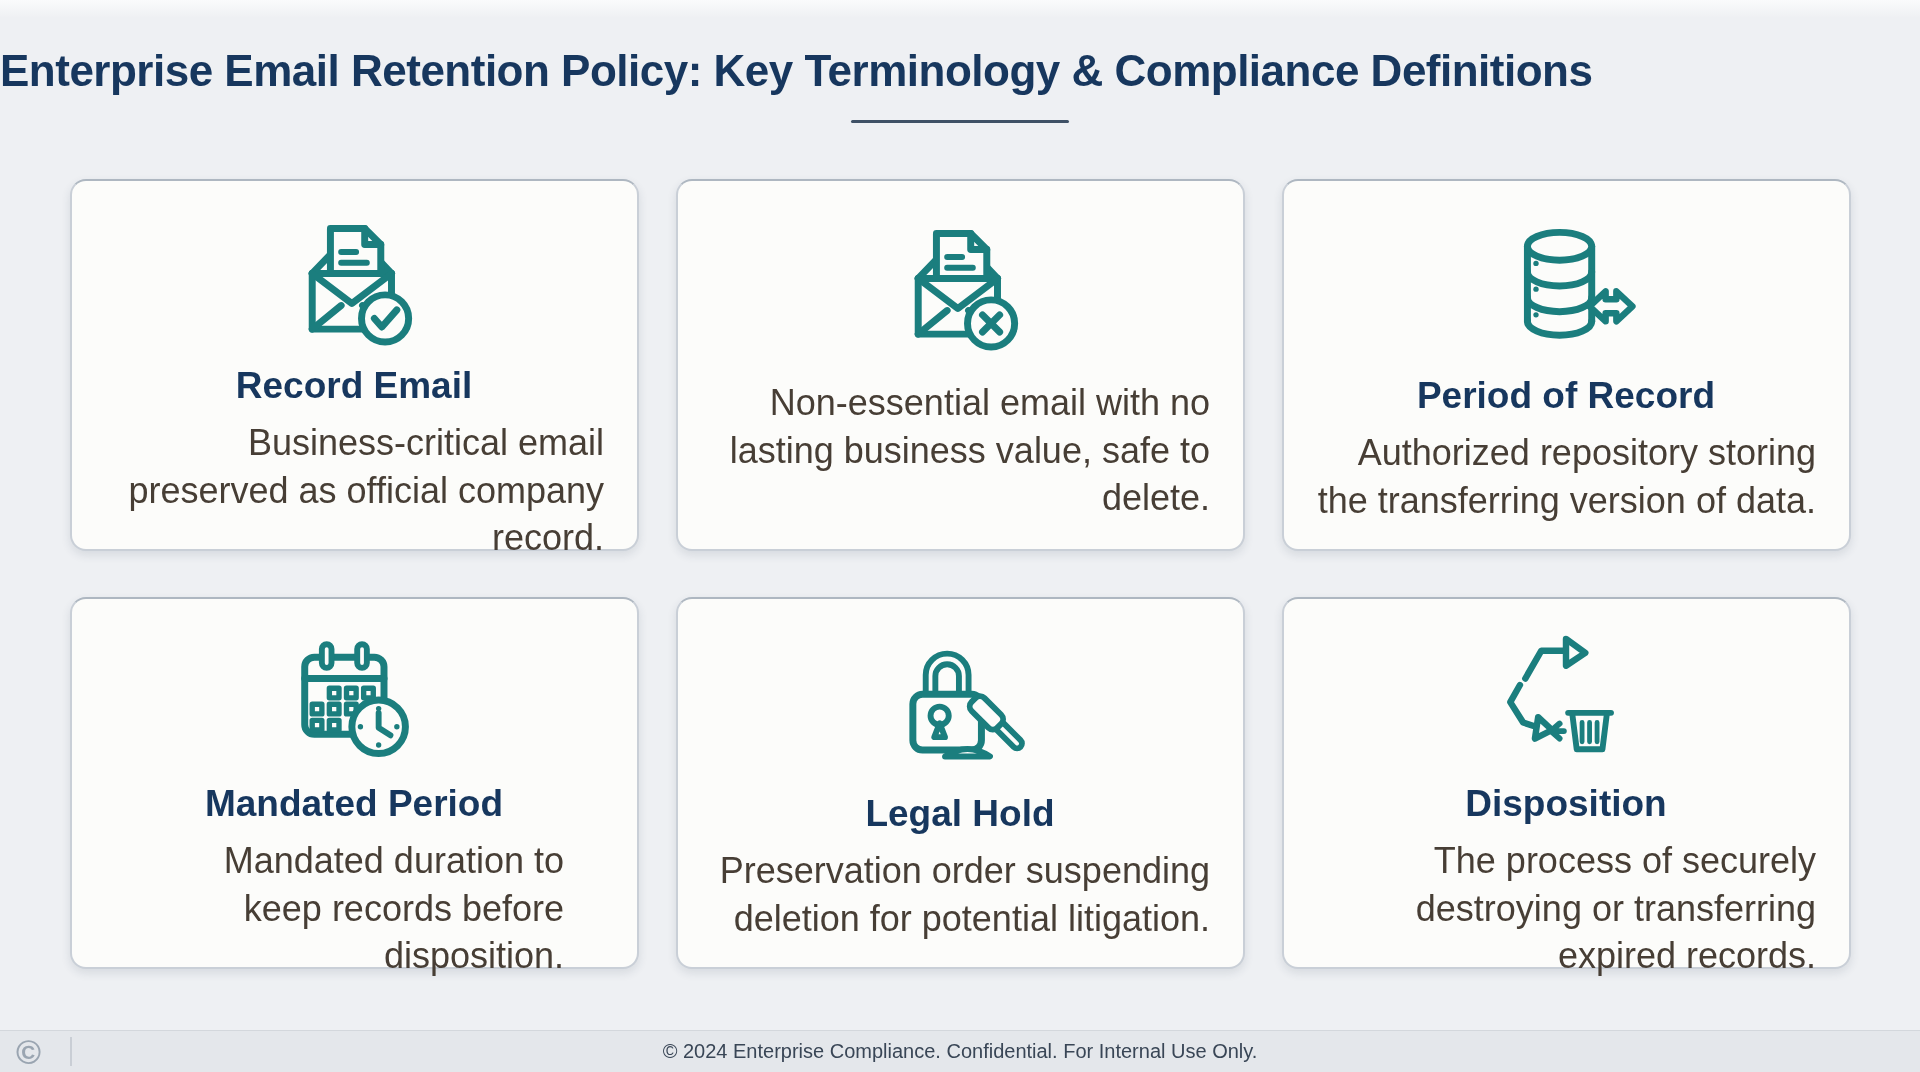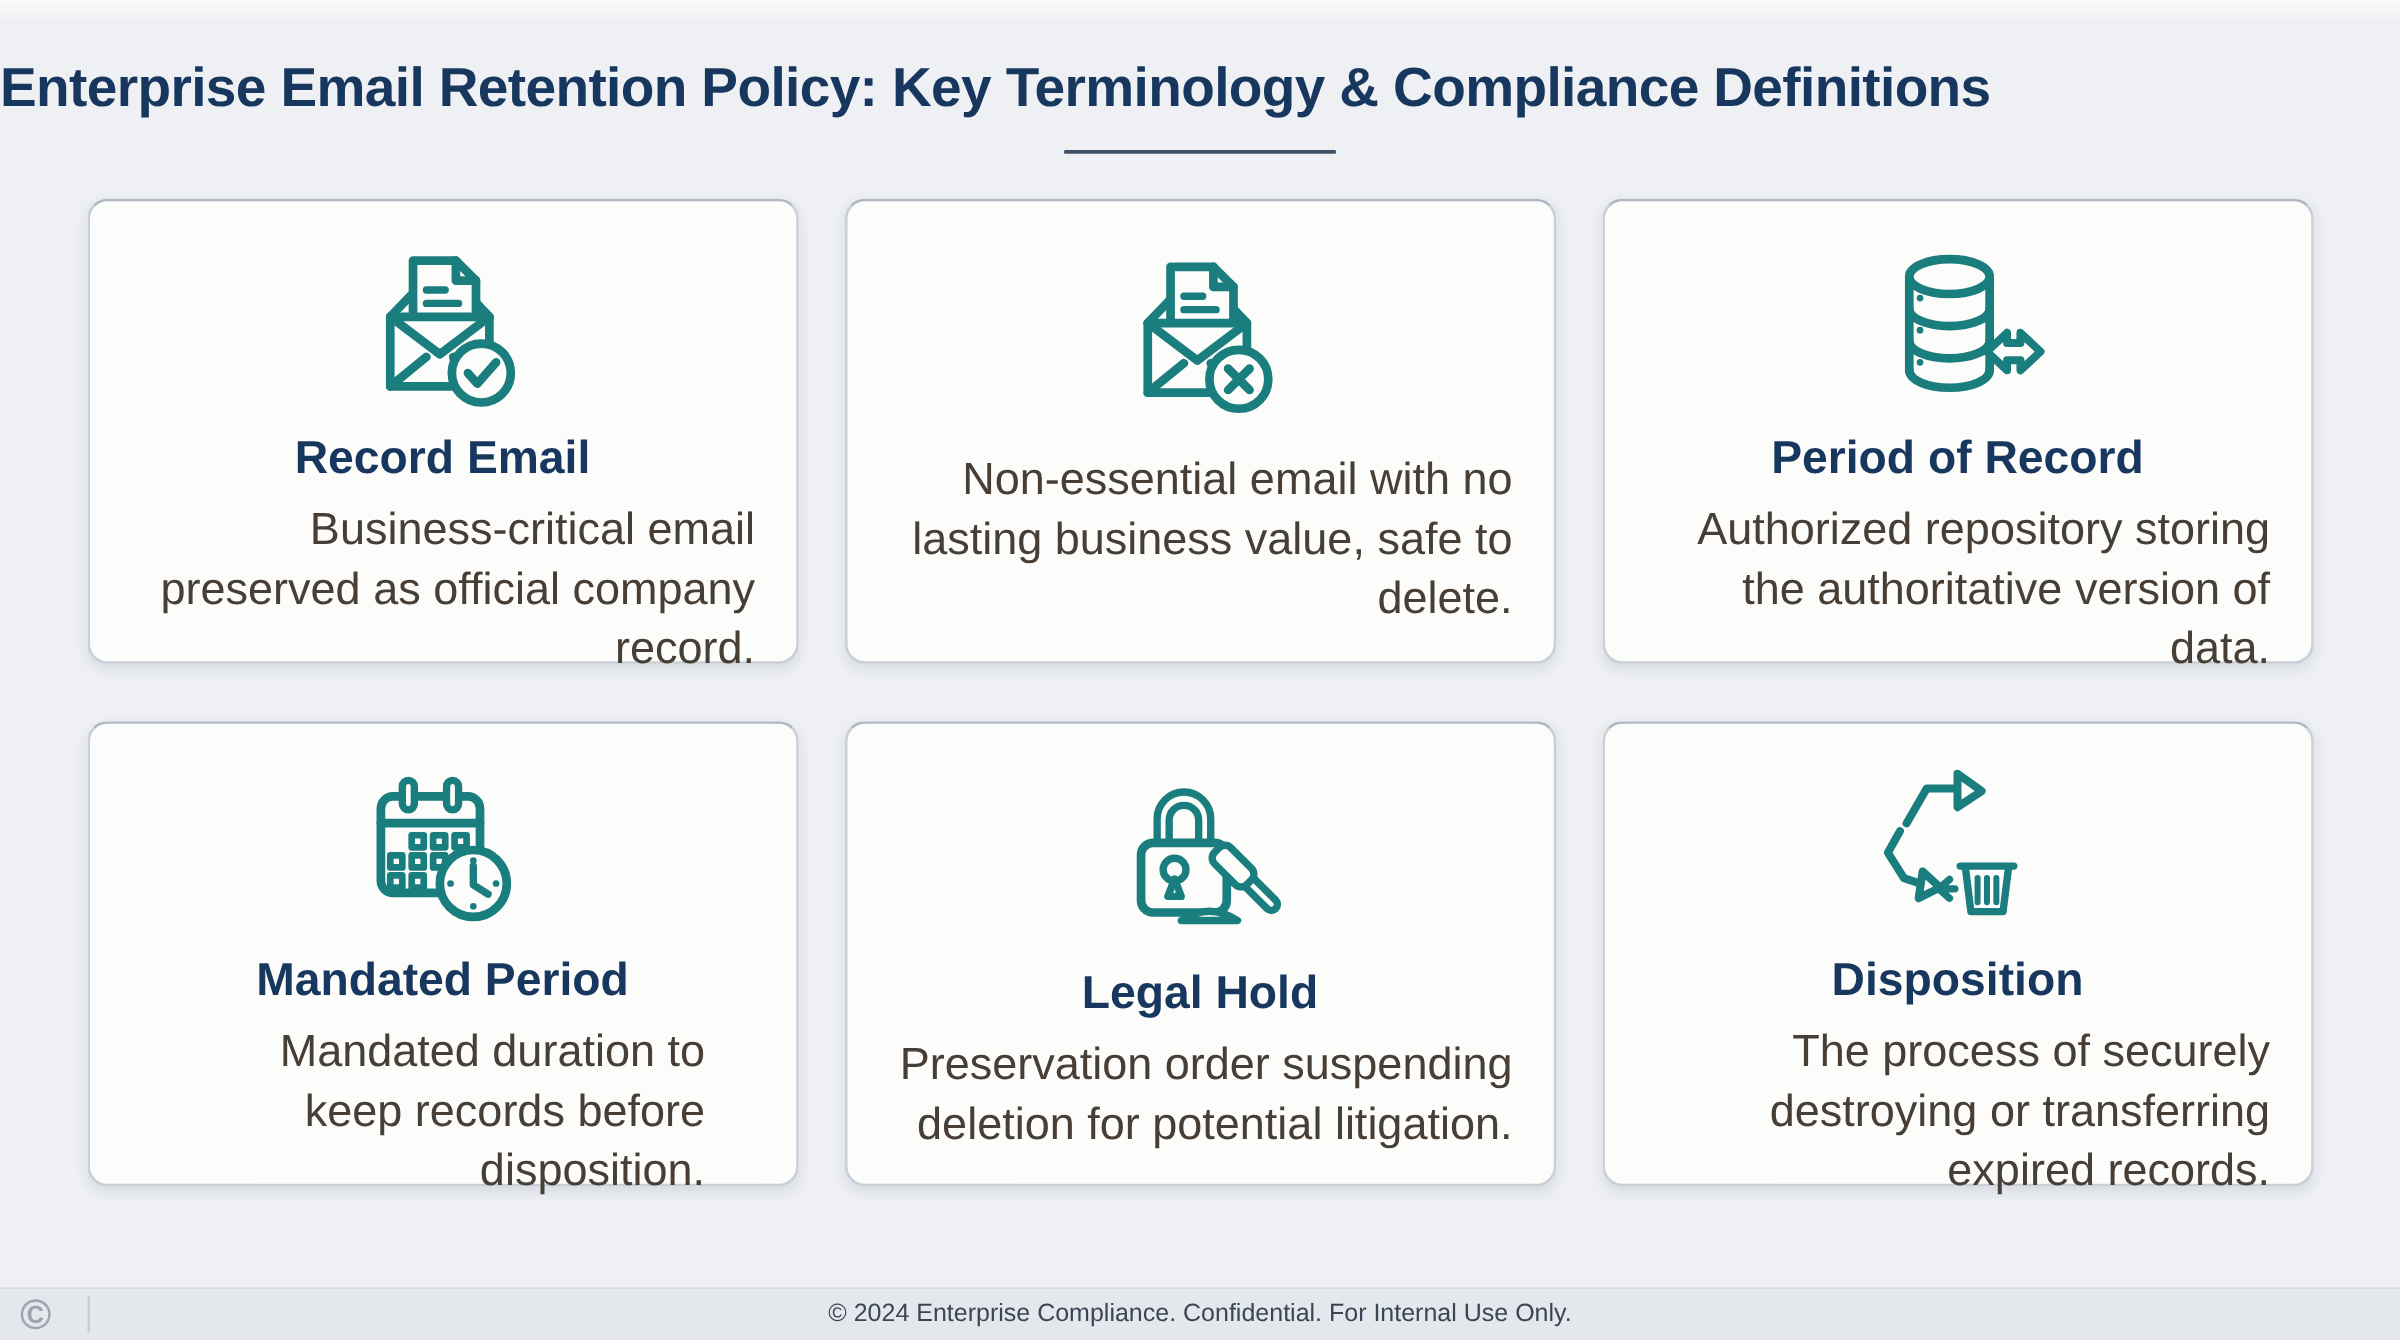--- a/index.html
+++ b/index.html
@@ -16,21 +16,21 @@
   h1 {
     margin:0; font-size:44px; font-weight:700; color:#17375e;
     letter-spacing:-0.5px;
   }
   .title-underline {
     width:218px; height:3px; background:#3f5166; margin:24px auto 0;
     border-radius:2px;
   }
   .cards {
     display:grid; grid-template-columns:repeat(3,569px);
-    column-gap:37px; row-gap:46px; justify-content:center; margin-top:36px;
+    column-gap:37px; row-gap:46px; justify-content:center; margin-top:56px;
   }
   .card {
     box-sizing:border-box; height:372px;
     background:#fcfcfa;
     border:2px solid #c9cfd7; border-top-color:#aeb7c1;
     border-radius:16px;
     box-shadow:0 4px 10px rgba(40,60,80,0.12);
     display:flex; flex-direction:column; align-items:center;
     padding-top:26px;
   }
@@ -124,21 +124,21 @@
           <path d="M34,80 a30,13 0 0 0 60,0"></path>
           <ellipse cx="64" cy="32" rx="30" ry="13" fill="#fcfcfa"></ellipse>
           <circle cx="42" cy="48" r="2.5" fill="currentColor" stroke="none"></circle>
           <circle cx="42" cy="72" r="2.5" fill="currentColor" stroke="none"></circle>
           <circle cx="42" cy="96" r="2.5" fill="currentColor" stroke="none"></circle>
           <path stroke-width="6" fill="#fcfcfa" d="M92,88 L107,74 V81.5 H117 V74 L132,88 L117,102 V94.5 H107 V102 Z"></path>
         </g>
       </svg>
     </div>
     <h2>Period of Record</h2>
-    <p>Authorized repository storing the authoritative version of data.</p>
+    <p>Authorized repository storing the transferring version of data.</p>
   </section>
 
   <section class="card narrow-desc">
     <div class="icon-wrap">
       <svg viewBox="0 0 140 140" fill="none" stroke="currentColor" stroke-linecap="round" stroke-linejoin="round">
         <rect x="24" y="30" width="74" height="72" rx="9" fill="#fcfcfa" stroke-width="6.5"></rect>
         <path d="M24,50 H98" stroke-width="6.5"></path>
         <rect x="40" y="18" width="9" height="22" rx="4.5" fill="#fcfcfa" stroke-width="5.5"></rect>
         <rect x="73" y="18" width="9" height="22" rx="4.5" fill="#fcfcfa" stroke-width="5.5"></rect>
         <g stroke-width="5">

